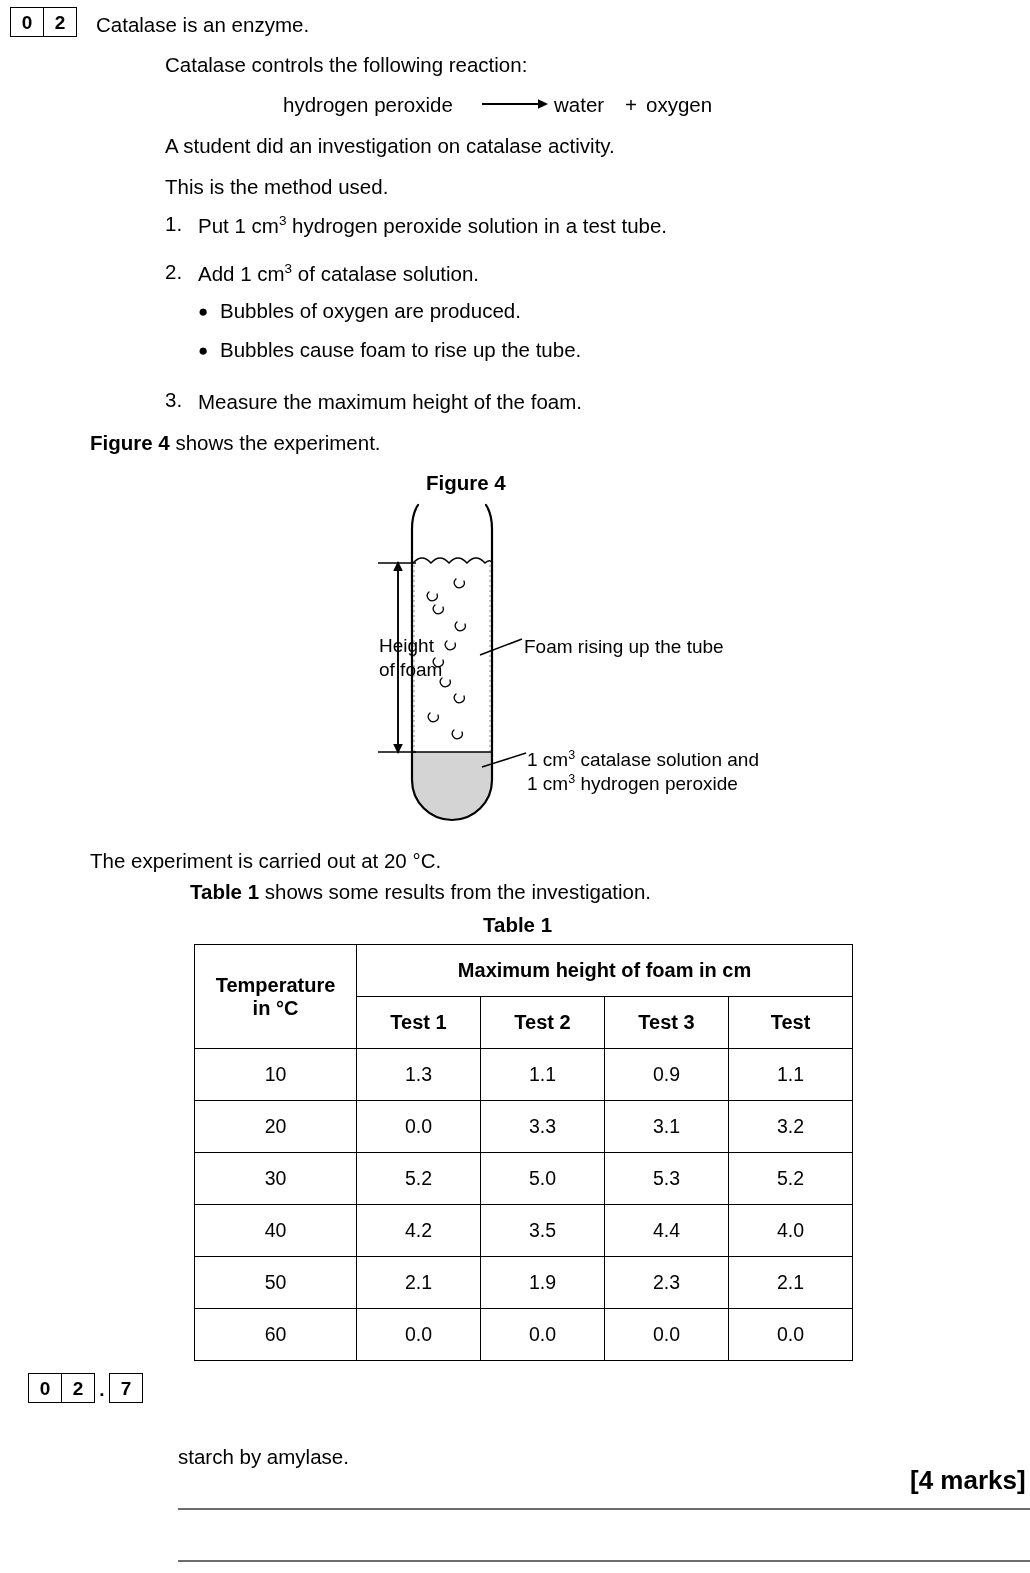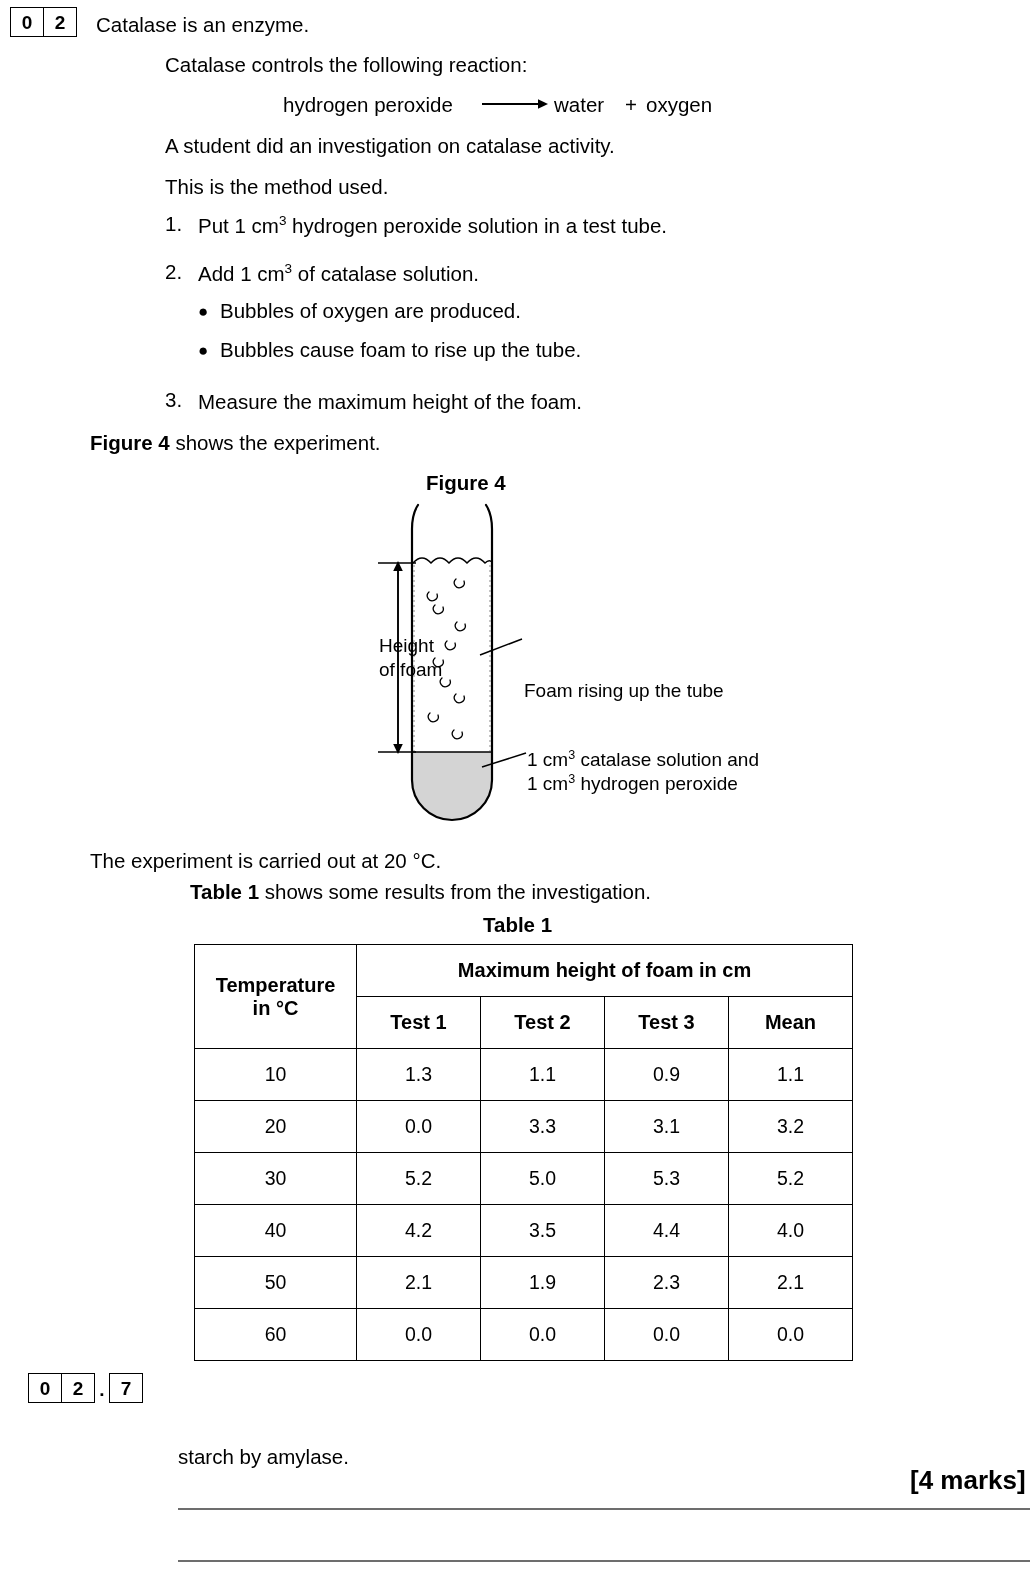--- a/index.html
+++ b/index.html
@@ -217,21 +217,21 @@
     <line x1="150" y1="160" x2="192" y2="144" stroke="#000" stroke-width="1.5"></line>
 
     <line x1="152" y1="272" x2="196" y2="258" stroke="#000" stroke-width="1.5"></line>
   </svg>
 
   <div class="fig-label" style="left:331px; top:634px;margin-left:48px;">
     <div>Height</div>
     <div>of foam</div>
   </div>
 
-  <div class="fig-label" style="left:524px; top:635px;margin-top:44px;">Foam rising up the tube</div>
+  <div class="fig-label" style="left:524px; top:635px;">Foam rising up the tube</div>
 
   <div class="fig-label" style="left:527px; top:748px;">
     <div><span>1 cm</span><sup>3</sup><span> catalase solution and</span></div>
     <div><span>1 cm</span><sup>3</sup><span> hydrogen peroxide</span></div>
   </div>
 
   <div class="txt" style="left:90px; top:847px;">The experiment is carried out at 20 °C.</div>
   <div class="txt" style="left:190px; top:878px;"><span class="bold">Table 1</span><span> shows some results from the investigation.</span></div>
 
   <div class="tbl-title" style="left:483px; top:913px;">Table 1</div>
@@ -249,21 +249,21 @@
         <th rowspan="2">
           <div>Temperature</div>
           <div>in °C</div>
         </th>
         <th colspan="4">Maximum height of foam in cm</th>
       </tr>
       <tr>
         <th>Test 1</th>
         <th>Test 2</th>
         <th>Test 3</th>
-        <th>Mean</th>
+        <th>Test</th>
       </tr>
     </thead>
     <tbody>
       <tr>
         <td>10</td>
         <td>1.3</td>
         <td>1.1</td>
         <td>0.9</td>
         <td>1.1</td>
       </tr>

